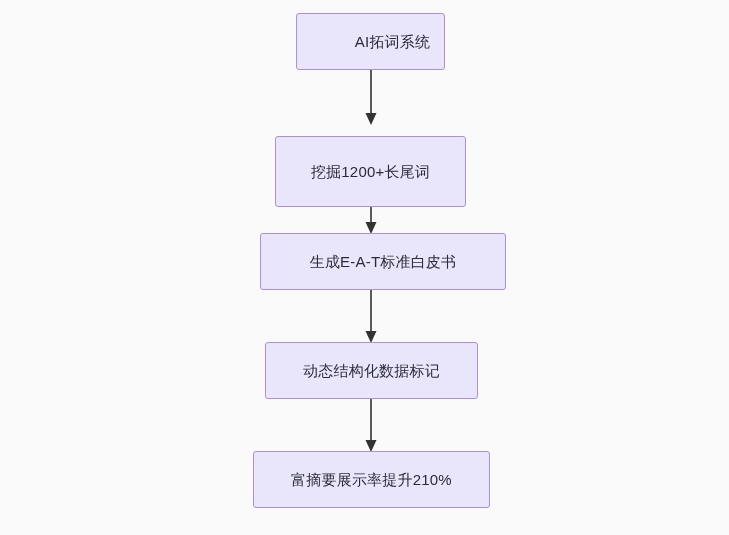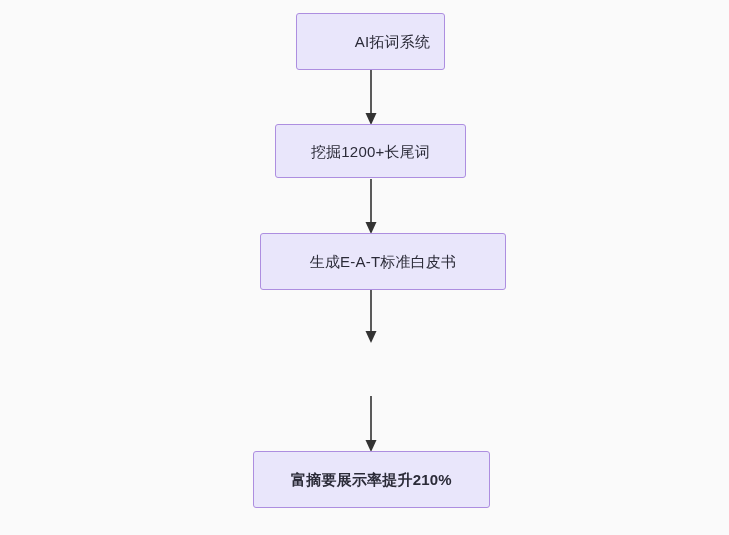--- a/index.html
+++ b/index.html
@@ -73,26 +73,29 @@
 
   <svg class="edge" style="left:356px; top:396px; width:30px; height:59px;" viewBox="0 0 30 59">
     <line x1="15" y1="0" x2="15" y2="49"></line>
     <polygon points="15,56 9.5,44 20.5,44"></polygon>
   </svg>
 
   <div class="node" style="left:296px; top:13px; width:149px; height:57px;padding-left:44px;">
     <span class="node-label">AI拓词系统</span>
   </div>
 
-  <div class="node" style="left:275px; top:124px; width:191px; height:54px;">
+  <div class="node" style="left:275px; top:136px; width:191px; height:71px;">
     <span class="node-label">挖掘1200+长尾词</span>
   </div>
 
   <div class="node" style="left:260px; top:233px; width:246px; height:57px;">
     <span class="node-label">生成E-A-T标准白皮书</span>
   </div>
 
+  <div class="node" style="left:265px; top:342px; width:213px; height:57px;">
+    <span class="node-label">动态结构化数据标记</span>
+  </div>
 
-  <div class="node" style="left:253px; top:451px; width:237px; height:57px;font-weight:bold;">
+  <div class="node" style="left:253px; top:451px; width:237px; height:57px;">
     <span class="node-label">富摘要展示率提升210%</span>
   </div>
 
 </div>
 
 </body></html>

